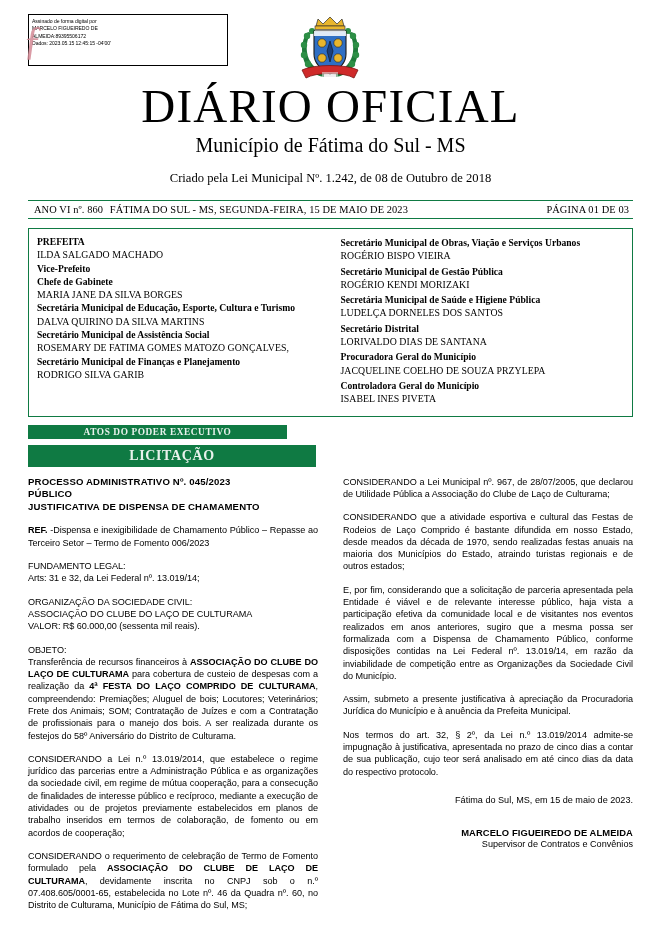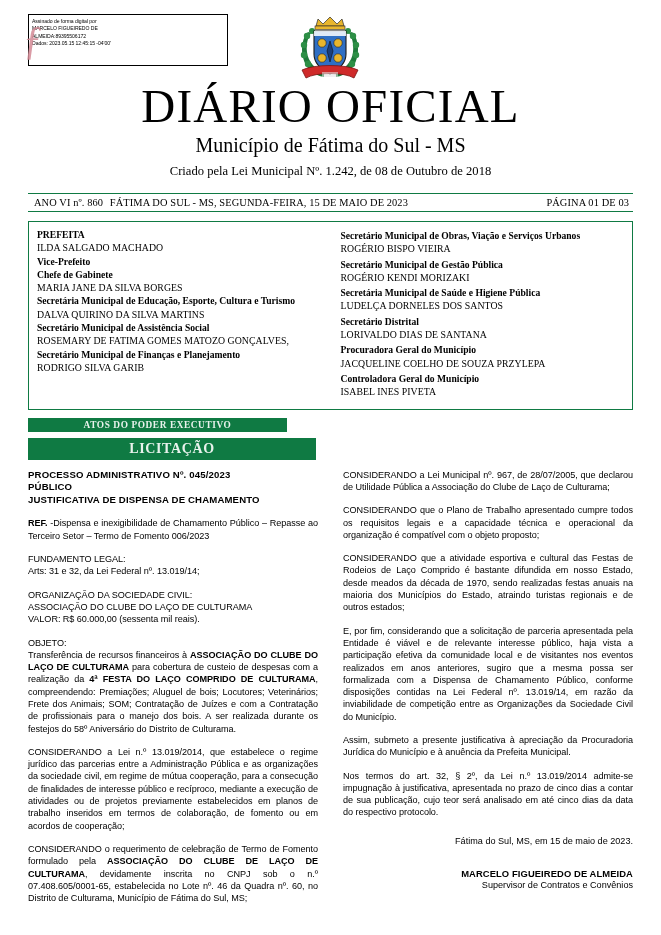--- a/index.html
+++ b/index.html
@@ -27,21 +27,21 @@
   
   .emblem { position: absolute; left: 296px; top: 14px; width: 68px; height: 70px; z-index: 4; }
 
   
   .masthead { text-align: center; padding-top: 70px; }
   .title-main { font-family: "Liberation Serif", serif; font-size: 47px; line-height: 49px;
                 letter-spacing: 1.2px; font-weight: normal; }
   .title-sub { font-family: "Liberation Serif", serif; font-size: 20px; line-height: 26px;
                margin-top: 1px; }
   .title-law { font-family: "Liberation Serif", serif; font-size: 12.6px; line-height: 20px;
-               margin-top: 3px; }
+               margin-top: 10px; }
 
   
   .issue-bar { margin-top: 12px; border-top: 1.4px solid #0f7a43; border-bottom: 1.4px solid #0f7a43;
                padding: 3px 4px 3px 6px; display: flex; justify-content: space-between;
                font-family: "Liberation Serif", serif; font-size: 10.4px; letter-spacing: .1px; }
   .issue-left span { margin-right: 4px; }
 
   
   .officials { margin-top: 9px; border: 1.6px solid #0f7a43; display: flex;
                padding: 6px 8px 8px 8px; }
@@ -205,21 +205,20 @@
 
       <p class="body">CONSIDERANDO a Lei n.º 13.019/2014, que estabelece o regime jurídico das parcerias entre a Administração Pública e as organizações da sociedade civil, em regime de mútua cooperação, para a consecução de finalidades de interesse público e recíproco, mediante a execução de atividades ou de projetos previamente estabelecidos em planos de trabalho inseridos em termos de colaboração, de fomento ou em acordos de cooperação;</p>
 
       <p class="body">
         <span>CONSIDERANDO o requerimento de celebração de Termo de Fomento formulado pela </span><span class="b">ASSOCIAÇÃO DO CLUBE DE LAÇO DE CULTURAMA</span><span>, devidamente inscrita no CNPJ sob o n.º 07.408.605/0001-65, estabelecida no Lote nº. 46 da Quadra nº. 60, no Distrito de Culturama, Município de Fátima do Sul, MS;</span>
       </p>
     </div>
 
     <div class="col right">
       <p class="body tight">CONSIDERANDO a Lei Municipal nº. 967, de 28/07/2005, que declarou de Utilidade Pública a Associação do Clube de Laço de Culturama;</p>
-      <p class="body">CONSIDERANDO que o Plano de Trabalho apresentado cumpre todos os requisitos legais e a capacidade técnica e operacional da organização é compatível com o objeto proposto;</p>
       <p class="body">CONSIDERANDO que a atividade esportiva e cultural das Festas de Rodeios de Laço Comprido é bastante difundida em nosso Estado, desde meados da década de 1970, sendo realizadas festas anuais na maioria dos Municípios do Estado, atraindo turistas regionais e de outros estados;</p>
       <p class="body">E, por fim, considerando que a solicitação de parceria apresentada pela Entidade é viável e de relevante interesse público, haja vista a participação efetiva da comunidade local e de visitantes nos eventos realizados em anos anteriores, sugiro que a mesma possa ser formalizada com a Dispensa de Chamamento Público, conforme disposições contidas na Lei Federal nº. 13.019/14, em razão da inviabilidade de competição entre as Organizações da Sociedade Civil do Município.</p>
       <p class="body">Assim, submeto a presente justificativa à apreciação da Procuradoria Jurídica do Município e à anuência da Prefeita Municipal.</p>
       <p class="body">Nos termos do art. 32, § 2º, da Lei n.º 13.019/2014 admite-se impugnação à justificativa, apresentada no prazo de cinco dias a contar de sua publicação, cujo teor será analisado em até cinco dias da data do respectivo protocolo.</p>
       <div class="date-line">Fátima do Sul, MS, em 15 de maio de 2023.</div>
       <div class="sig-name">MARCELO FIGUEIREDO DE ALMEIDA</div>
       <div class="sig-role">Supervisor de Contratos e Convênios</div>
     </div>
 
   </div>

